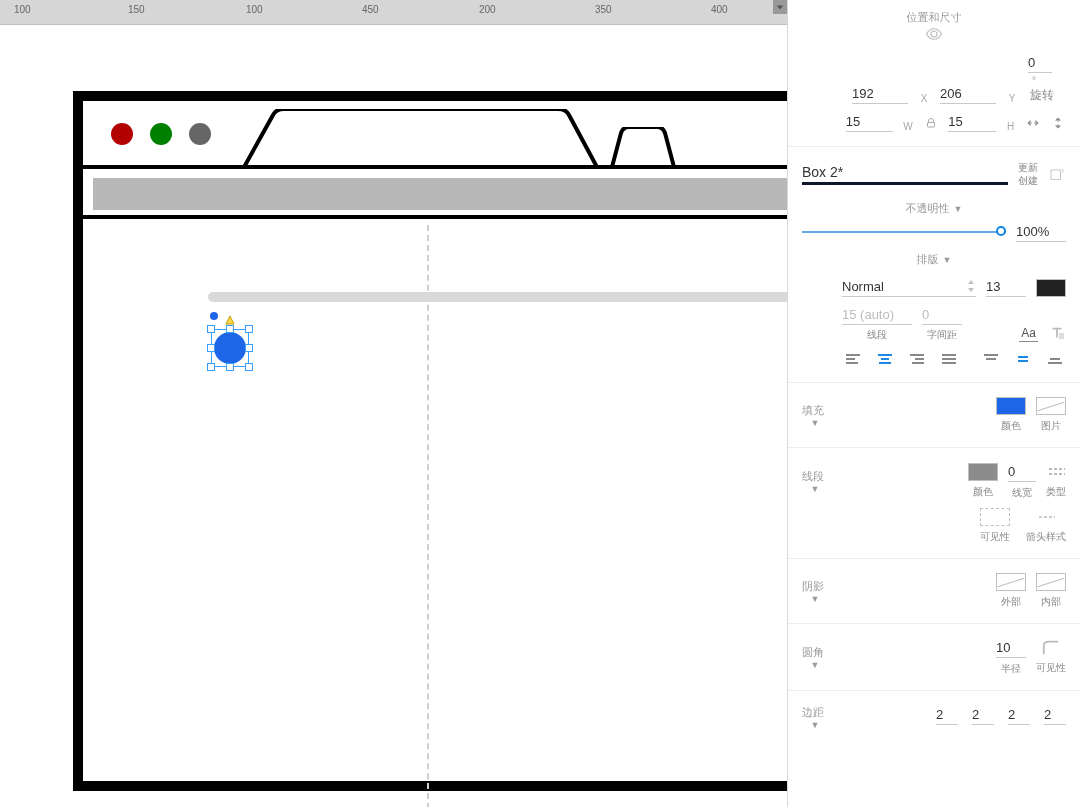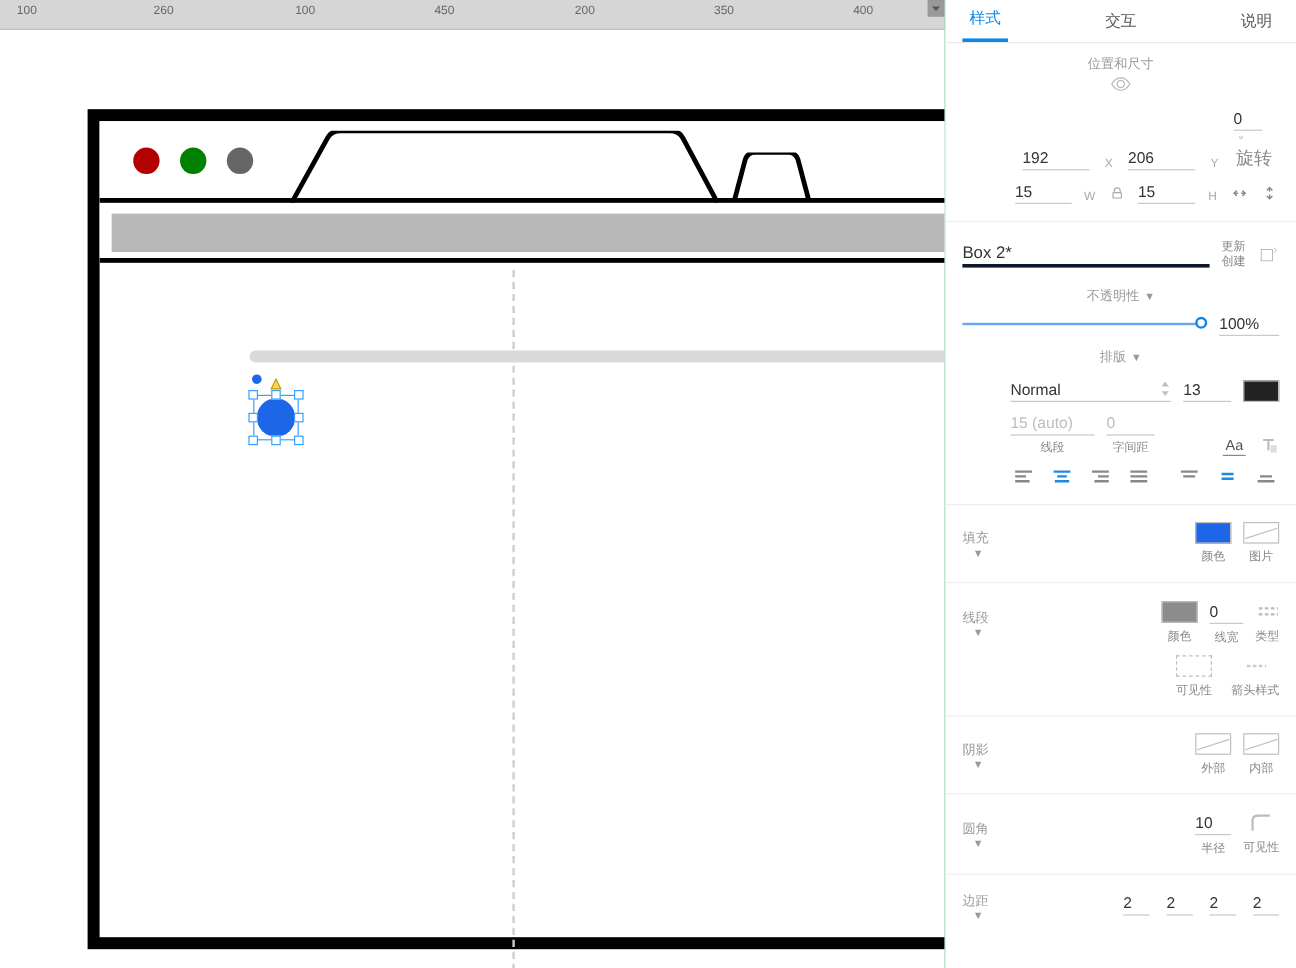--- a/index.html
+++ b/index.html
@@ -1,18 +1,18 @@
 <!DOCTYPE html>
 <html><head>
 <meta charset="utf-8">
 <style>
 * { box-sizing: border-box; margin: 0; padding: 0; font-family: Arial, sans-serif; }
 body { width: 1080px; height: 807px; overflow: hidden; display: flex; background: #fff; }
 
-.canvas-area { width: 787px; height: 807px; background: #22c55e; position: relative; text-align: center; }
+.canvas-area { width: 787px; height: 807px; background: #1d4ed8; position: relative; text-align: center; }
 .ruler-h { height: 25px; background: #d6d6d6; position: relative; border-bottom: 1px solid #c0c0c0; }
 .ruler-h .tick { position: absolute; top: 4px; font-size: 10px; color: #666; }
 .ruler-h .dropdown-tab { position: absolute; right: 0; top: 0; width: 14px; height: 14px; background: #999; display: flex; align-items: center; justify-content: center; }
 .ruler-h .dropdown-tab svg { width: 8px; height: 8px; }
 
 .canvas { position: absolute; top: 25px; left: 0; right: 0; bottom: 0; background: #fff; overflow: hidden; }
 .browser { position: absolute; left: 73px; top: 66px; width: 900px; height: 700px; border: 10px solid #000; }
 .browser-top { height: 68px; background: #fff; border-bottom: 4px solid #000; position: relative; }
 .dot { width: 22px; height: 22px; border-radius: 50%; position: absolute; top: 22px; }
 .dot.red { background: #b30000; left: 28px; }
@@ -63,29 +63,29 @@
 .swatch.fill-gray { background: #8c8c8c; }
 .swatch.fill-white { background: #fff; position: relative; }
 .swatch.fill-cross::after { content: ""; position: absolute; left: 0; right: 0; top: 50%; border-top: 1px solid #bfbfbf; transform: rotate(-18deg); }
 .iconlabel { display: flex; flex-direction: column; align-items: center; gap: 4px; font-size: 10px; color: #888; }
 .icon-dashed { width: 30px; height: 18px; border: 1px dashed #bfbfbf; }
 .align-btn { width: 22px; height: 18px; display: inline-flex; align-items: center; justify-content: center; border: 1px solid transparent; cursor: pointer; }
 .align-btn.active svg line, .align-btn.active svg rect { stroke: #1d89e4; }
 .hr { border: none; border-top: 1px solid #eee; margin: 10px -14px; }
 .pad-fields { display: flex; gap: 14px; }
 .Aa-box { display: inline-flex; align-items: center; border-bottom: 1px solid #888; font-size: 12px; padding: 0 2px 1px; color: #555; }
-.rot-label { font-size: 15px; color: #888; text-align: left; padding-left: 2px; margin-top: 40px; }
+.rot-label { font-size: 12px; color: #888; text-align: left; padding-left: 2px; margin-top: 40px; }
 </style>
 </head>
 <body>
 
 <div class="canvas-area">
   <div class="ruler-h">
     <span class="tick" style="left:14px">100</span>
-    <span class="tick" style="left:128px">260</span>
+    <span class="tick" style="left:128px">150</span>
     <span class="tick" style="left:246px">100</span>
     <span class="tick" style="left:362px">450</span>
     <span class="tick" style="left:479px">200</span>
     <span class="tick" style="left:595px">350</span>
     <span class="tick" style="left:711px">400</span>
     <div class="dropdown-tab">
       <svg viewBox="0 0 10 10">
           <polygon points="1,3 9,3 5,8" fill="#555"></polygon>
         </svg>
     </div>
@@ -124,25 +124,20 @@
           <div class="sel-handle" style="left:-4px;top:34px"></div>
           <div class="sel-handle" style="left:15px;top:34px"></div>
           <div class="sel-handle" style="left:34px;top:34px"></div>
         </div>
       </div>
     </div>
   </div>
 </div>
 
 <div class="side-panel">
-  <div class="tabs">
-    <div class="tab active">样式</div>
-    <div class="tab">交互</div>
-    <div class="tab">说明</div>
-  </div>
   <div class="panel-body">
 
     <div class="section-head">
       <span><span>位置和尺寸</span></span>
       <span class="tool-icon eye-vis">
         <svg width="18" height="18" viewBox="0 0 24 24">
             <path d="M12 5c-6 0-10 7-10 7s4 7 10 7 10-7 10-7-4-7-10-7zm0 11a4 4 0 110-8 4 4 0 010 8z" fill="none" stroke="#bcbcbc" stroke-width="1.5"></path>
           </svg>
       </span>
     </div>

